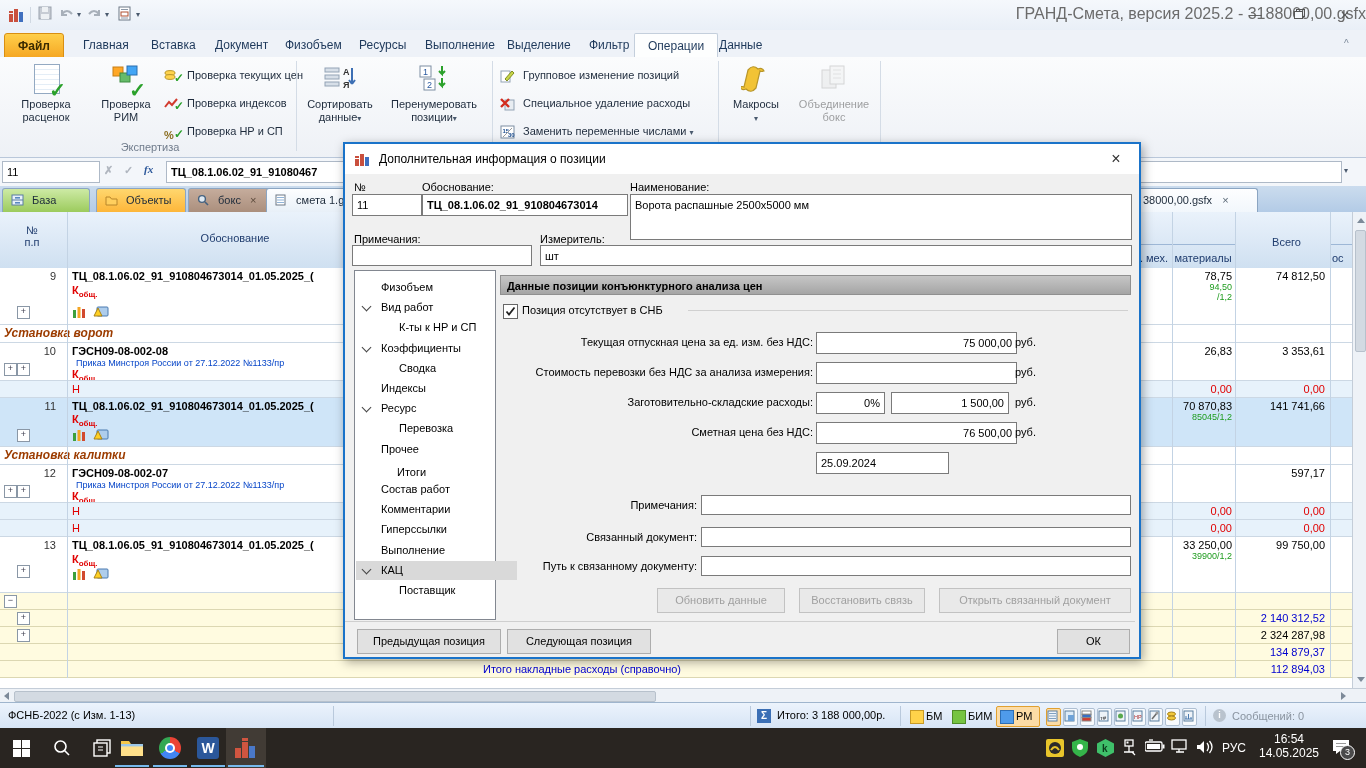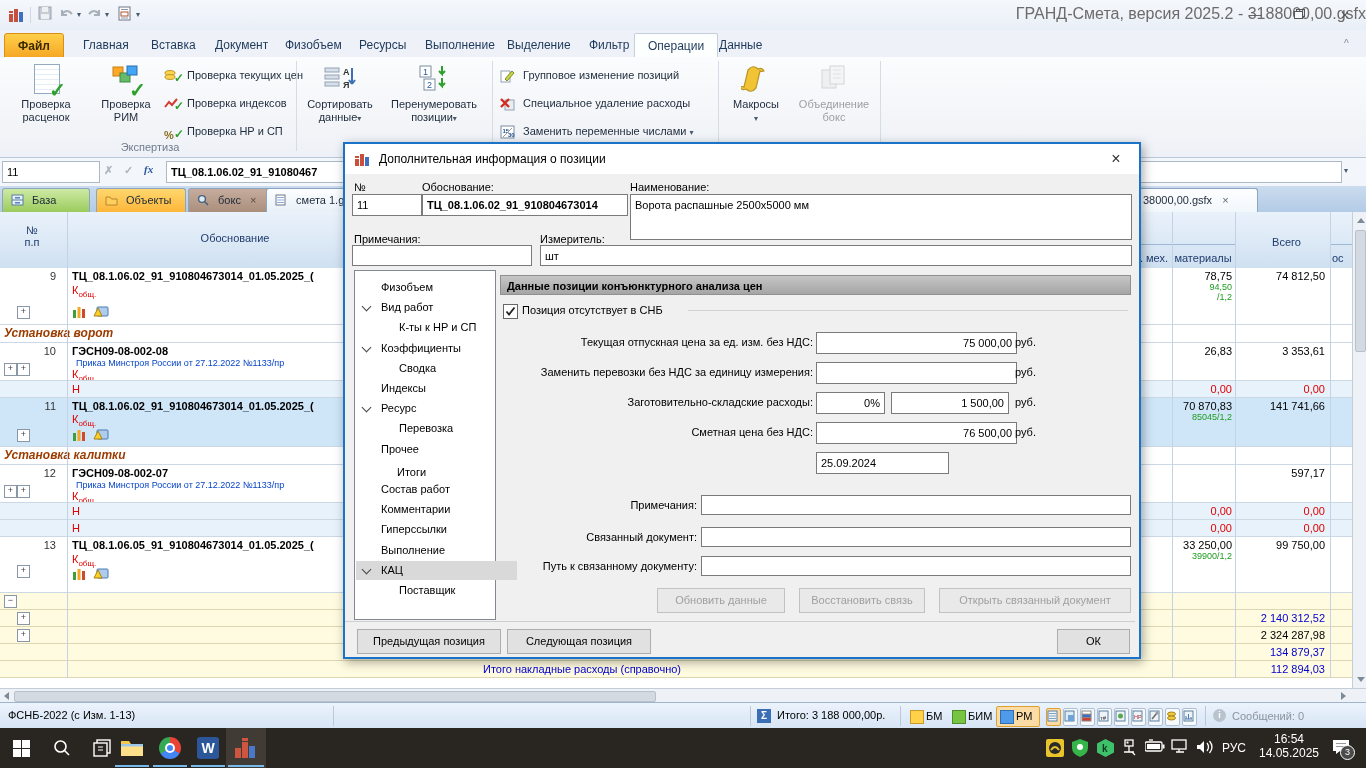--- a/index.html
+++ b/index.html
@@ -43,21 +43,21 @@
   #ghead{left:0;top:212px;width:1352px;height:56px;background:linear-gradient(#eaf2fb,#cfe0f1);border-bottom:1px solid #9db7d6;color:#1f3c6e}
   .htx{position:absolute;text-align:center}
   .vline{position:absolute;width:1px;background:#c3d3e4;top:212px;height:466px}
   .row{position:absolute;left:0;width:1352px;background:#fff;border-bottom:1px solid #ccd8e4;overflow:hidden}
   .row.sel{background:#cfe5f8}
   .row.sub{background:#e7f2fb}
   .row.trow{background:#fffbe0;border-bottom:1px solid #dcd7b2}
   .num{position:absolute;left:0;top:2px;width:56px;text-align:right;color:#333}
   .code{position:absolute;left:72px;top:2px;font-weight:bold;white-space:nowrap}
   .ord{position:absolute;left:76px;top:15px;color:#0645c8;font-size:9px;white-space:nowrap}
-  .krow{position:absolute;left:72px;color:#e00000;font-weight:normal}
+  .krow{position:absolute;left:72px;color:#e00000;font-weight:bold}
   .ksub{font-size:8px;vertical-align:-3px}
   .hlbl{position:absolute;left:72px;top:2px;color:#e00000}
   .sec{position:absolute;left:4px;top:1px;font-size:12px;font-weight:bold;font-style:italic;color:#9c3c00;white-space:nowrap}
   .exp{position:absolute;width:11px;height:11px;border:1px solid #8a97a6;background:#fff;color:#445;
        font-size:9px;line-height:9px;text-align:center}
   .cmat{position:absolute;left:1173px;width:59px;top:2px;text-align:right}
   .ctot{position:absolute;left:1237px;width:88px;top:2px;text-align:right}
   .gsm{display:block;color:#1e9c1e;font-size:9px}
   .red{color:#e00000}
   .blu{color:#0000d0}
@@ -695,21 +695,21 @@
           <path d="M1.5 5.5 L4 8.5 L9.5 1.5" fill="none" stroke="#222" stroke-width="1.8"></path>
         </svg>
     </span>
     <span class="dlbl" style="left:177px;top:160px">Позиция отсутствует в СНБ</span>
     <span class="abs" style="left:343px;top:166px;width:440px;height:1px;background:#d0d0d0"></span>
 
     <span class="plabel" style="top:192px">Текущая отпускная цена за ед. изм. без НДС:</span>
     <div class="pinput" style="top:188px">75 000,00</div>
     <span class="rub" style="top:192px">руб.</span>
 
-    <span class="plabel" style="top:222px">Заменить перевозки без НДС за единицу измерения:</span>
+    <span class="plabel" style="top:222px">Стоимость перевозки без НДС за анализа измерения:</span>
     <div class="pinput" style="top:218px"></div>
     <span class="rub" style="top:222px">руб.</span>
 
     <span class="plabel" style="top:252px">Заготовительно-складские расходы:</span>
     <div class="pinput" style="top:248px;width:59px">0%</div>
     <div class="pinput" style="top:248px;left:546px;width:108px">1 500,00</div>
     <span class="rub" style="top:252px">руб.</span>
 
     <span class="plabel" style="top:282px">Сметная цена без НДС:</span>
     <div class="pinput" style="top:278px">76 500,00</div>

